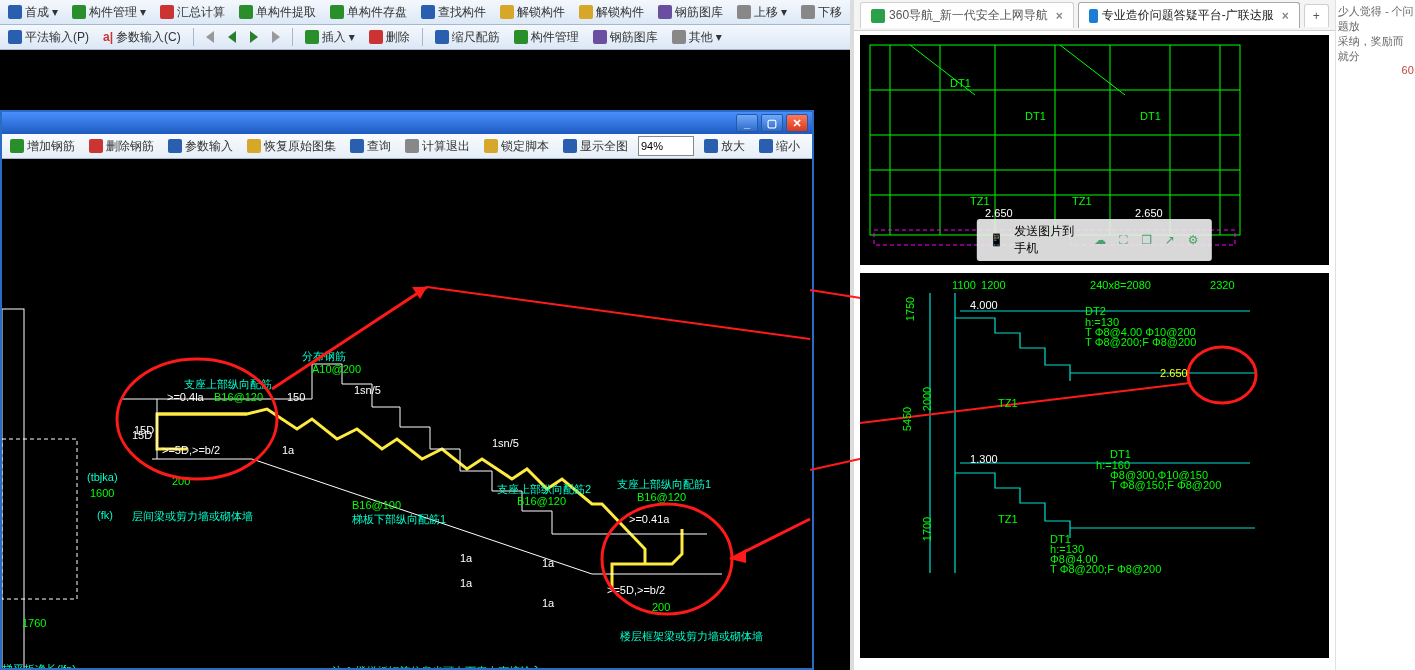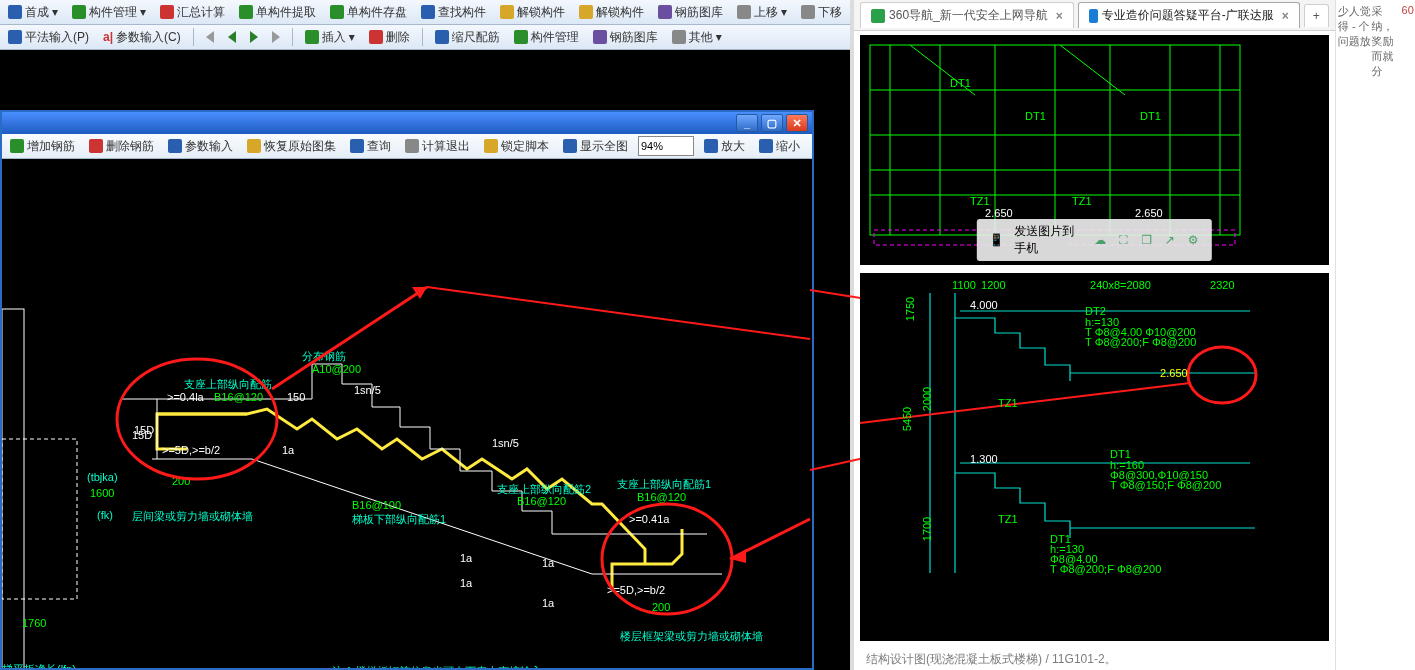--- a/index.html
+++ b/index.html
@@ -348,37 +348,36 @@
           <div class="cad-label lime" style="left:92px;top:6px">1100</div>
           <div class="cad-label lime" style="left:121px;top:6px">1200</div>
           <div class="cad-label lime" style="left:230px;top:6px">240x8=2080</div>
           <div class="cad-label lime" style="left:350px;top:6px">2320</div>
           <div class="cad-label lime" style="left:225px;top:32px">DT2</div>
           <div class="cad-label lime" style="left:225px;top:43px">h:=130</div>
           <div class="cad-label lime" style="left:225px;top:53px">T Φ8@4.00 Φ10@200</div>
           <div class="cad-label lime" style="left:225px;top:63px">T Φ8@200;F Φ8@200</div>
           <div class="cad-label lime" style="left:138px;top:124px">TZ1</div>
           <div class="cad-label lime" style="left:250px;top:175px">DT1</div>
-          <div class="cad-label lime" style="left:250px;top:186px">h:=160</div>
+          <div class="cad-label lime" style="left:236px;top:186px">h:=160</div>
           <div class="cad-label lime" style="left:250px;top:196px">Φ8@300,Φ10@150</div>
           <div class="cad-label lime" style="left:250px;top:206px">T Φ8@150;F Φ8@200</div>
           <div class="cad-label lime" style="left:138px;top:240px">TZ1</div>
           <div class="cad-label lime" style="left:190px;top:260px">DT1</div>
           <div class="cad-label lime" style="left:190px;top:270px">h:=130</div>
           <div class="cad-label lime" style="left:190px;top:280px">Φ8@4.00</div>
           <div class="cad-label lime" style="left:190px;top:290px">T Φ8@200;F Φ8@200</div>
         </div>
 
         <div class="footer-txt">
-          <div style="color:#7d7d7d">结构设计图(现浇混凝土板式楼梯) / 11G101-2。</div>
         </div>
        </div>
      </div>
 
-     <div style="width:76px;border-left:1px solid #e0e0e0;display:flex;flex-direction:row;font-size:11px;color:#666;padding:4px 2px">
+     <div style="width:76px;border-left:1px solid #e0e0e0;display:flex;flex-direction:column;font-size:11px;color:#666;padding:4px 2px">
         <div>少人觉得 - 个问题放</div>
         <div>采纳，奖励而就分</div>
         <div class="red-accent" style="text-align:right">60</div>
      </div>
 
    </div>
  </div>
 </div>
 
 </body></html>

